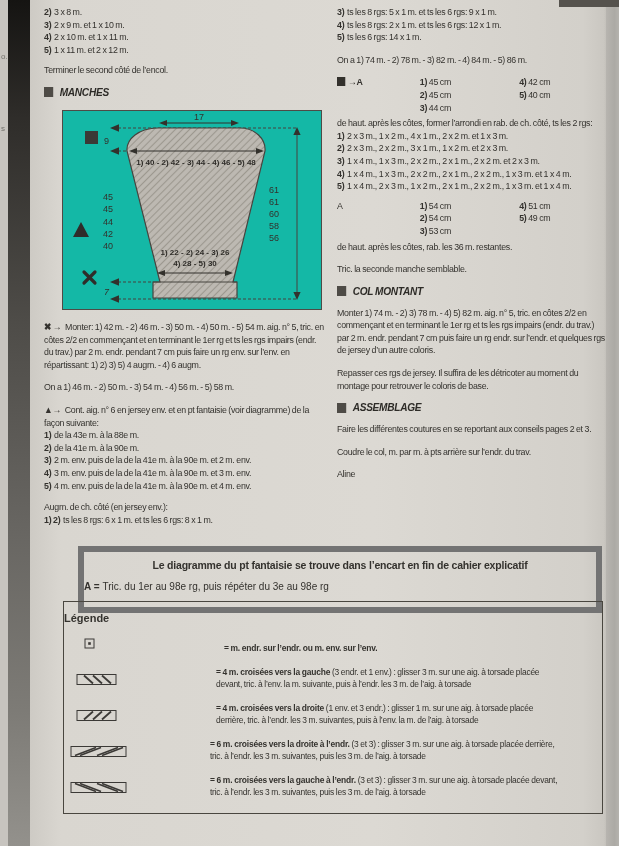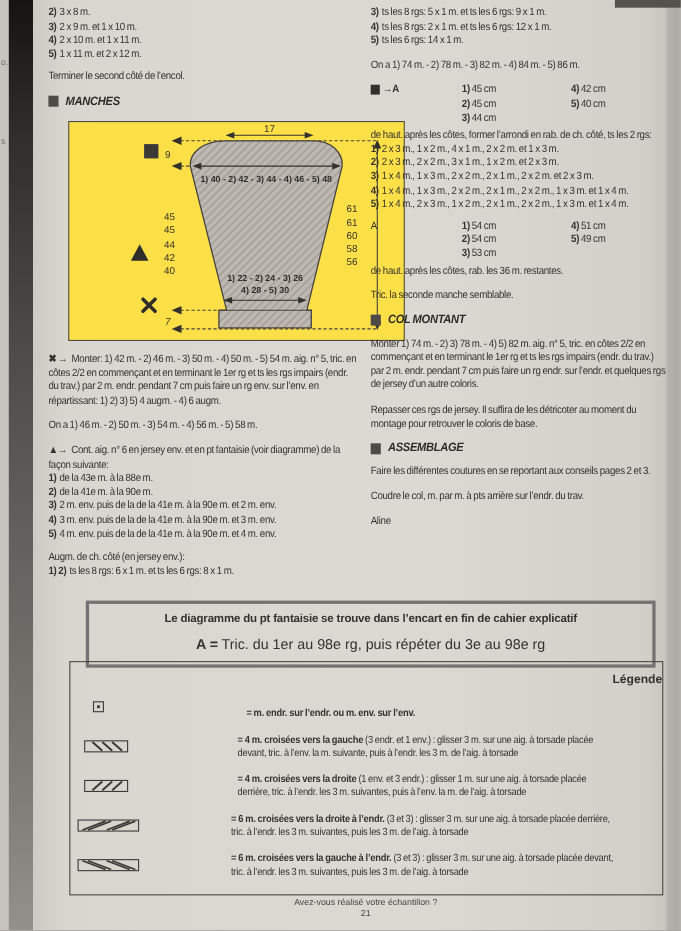--- a/index.html
+++ b/index.html
@@ -31,32 +31,32 @@
               font-weight:700;font-style:italic;font-size:11px;color:#2d2b27;}
   .sq{width:10px;height:10px;background:#4e4b46;flex:none;}
 
   .measure{display:flex;}
   .measure .lbl{width:90px;flex:none;display:flex;align-items:flex-start;gap:3px;}
   .measure .c1{width:108px;flex:none;}
   .msq{width:9px;height:9px;background:#33312c;display:inline-block;margin-top:1px;}
 
   .diagram-spacer{height:202px;margin-top:11px;}
   .diagram-box{position:absolute;left:62px;top:110px;width:258px;height:198px;
-               border:1px solid #4e4b46;background:#fde047;padding-left:46px;}
+               border:1px solid #4e4b46;background:#14b8a6;}
   .dn{font:400 9px "Liberation Sans",sans-serif;fill:#33312c;}
   .ds{font:700 8px "Liberation Sans",sans-serif;fill:#2e2c28;}
   .it{font-style:italic;}
 
-  .box-a{position:absolute;left:78px;top:546px;width:512px;height:55px;border:3px solid #737373;}
+  .box-a{position:absolute;left:78px;top:546px;width:512px;height:55px;border:6px solid #737373;}
   .box-a .l1{text-align:center;font-weight:700;font-size:10.5px;letter-spacing:-0.2px;margin-top:7px;}
-  .box-a .l2{text-align:center;font-size:13px;margin-top:10px;}
+  .box-a .l2{text-align:left;font-size:10px;margin-top:10px;}
   .box-a .l2 b{margin-right:3px;}
 
   .box-b{position:absolute;left:63px;top:601px;width:538px;height:211px;border:1px solid #49463f;}
-  .box-b .title{text-align:right;font-weight:700;font-size:11px;margin:10px 0 11px;}
+  .box-b .title{text-align:left;font-weight:700;font-size:11px;margin:10px 0 11px;}
   .leg-row{display:flex;margin-bottom:12px;padding-left:4px;align-items:flex-end;}
   .leg-sym{width:140px;flex:none;padding-top:1px;}
   .in16{padding-left:16px;} .in14{padding-left:14px;} .in8{padding-left:8px;} .in2{padding-left:2px;}
   .leg-txt{width:428px;transform:scaleX(0.9);transform-origin:0 0;
            font-size:9.4px;line-height:12px;letter-spacing:-0.25px;word-spacing:-0.4px;}
   .leg-txt b{letter-spacing:-0.2px;}
 
   .footer{position:absolute;left:60px;top:816px;width:545px;text-align:center;
           font-size:8px;color:#45433e;line-height:10px;}
 </style>
@@ -321,17 +321,13 @@
               <line x1="10" y1="2.5" x2="31" y2="10.5"></line>
               <line x1="27" y1="2.5" x2="48" y2="10.5"></line>
               <line x1="32" y1="2.5" x2="53" y2="10.5"></line>
             </g>
           </svg>
       </div>
       <div class="leg-txt"><b>= 6 m. croisées vers la gauche à l’endr.</b><span> (3 et 3) : glisser 3 m. sur une aig. à torsade placée devant, tric. à l’endr. les 3 m. suivantes, puis les 3 m. de l’aig. à torsade</span></div>
     </div>
   </div>
 
-  <div class="footer">
-    <div>Avez-vous réalisé votre échantillon ?</div>
-    <div>21</div>
-  </div>
 </div>
 
 </body></html>

